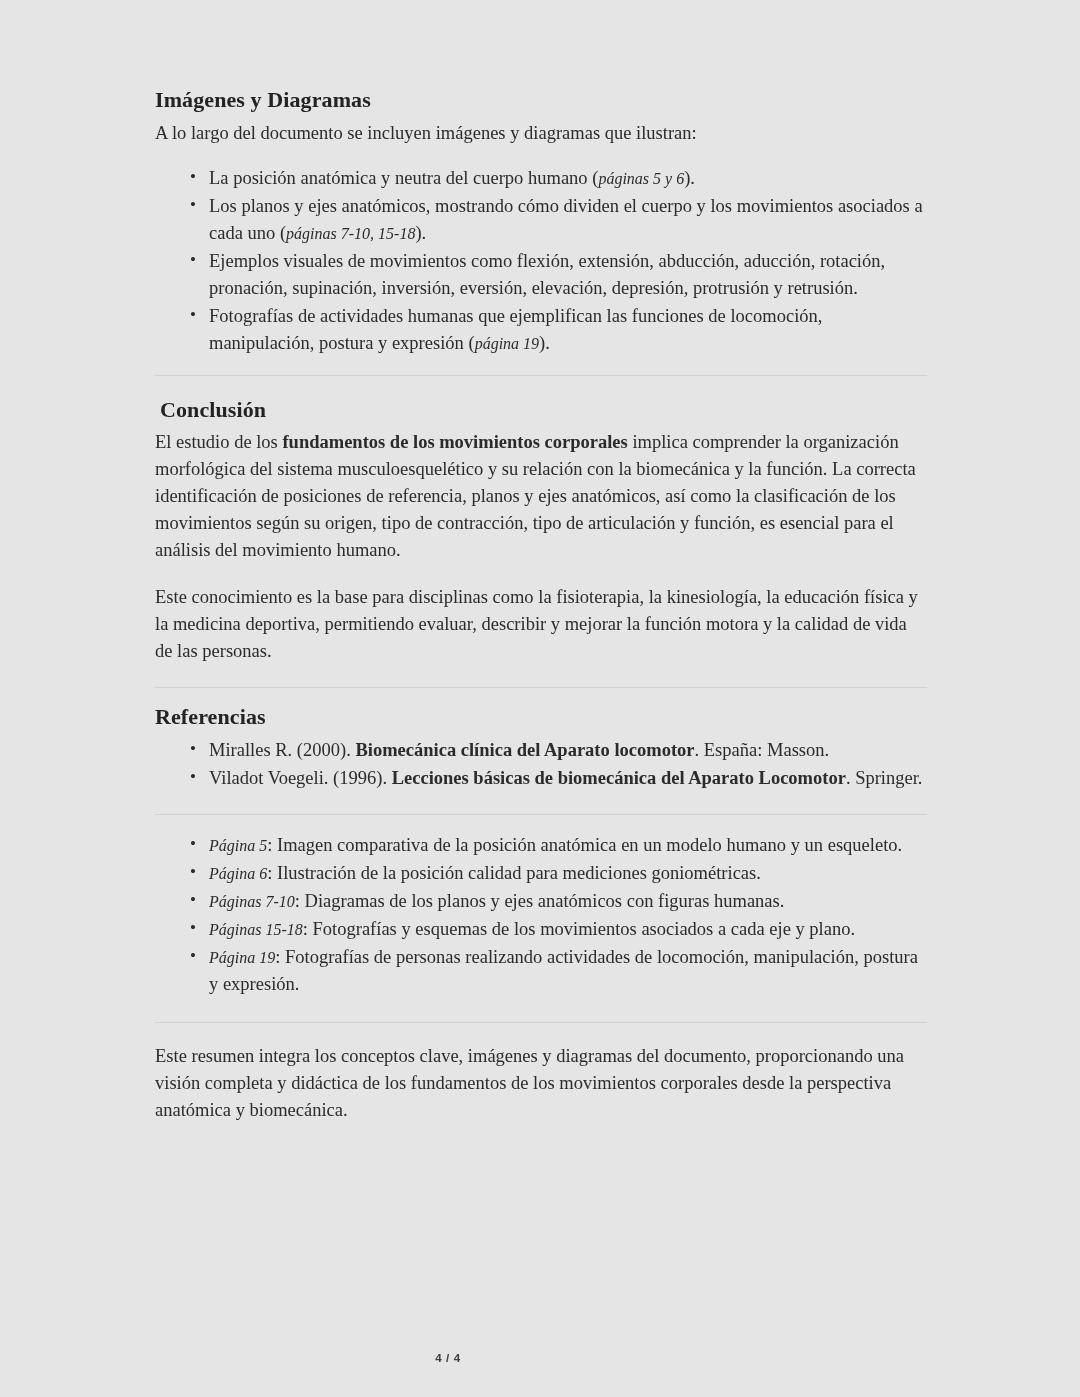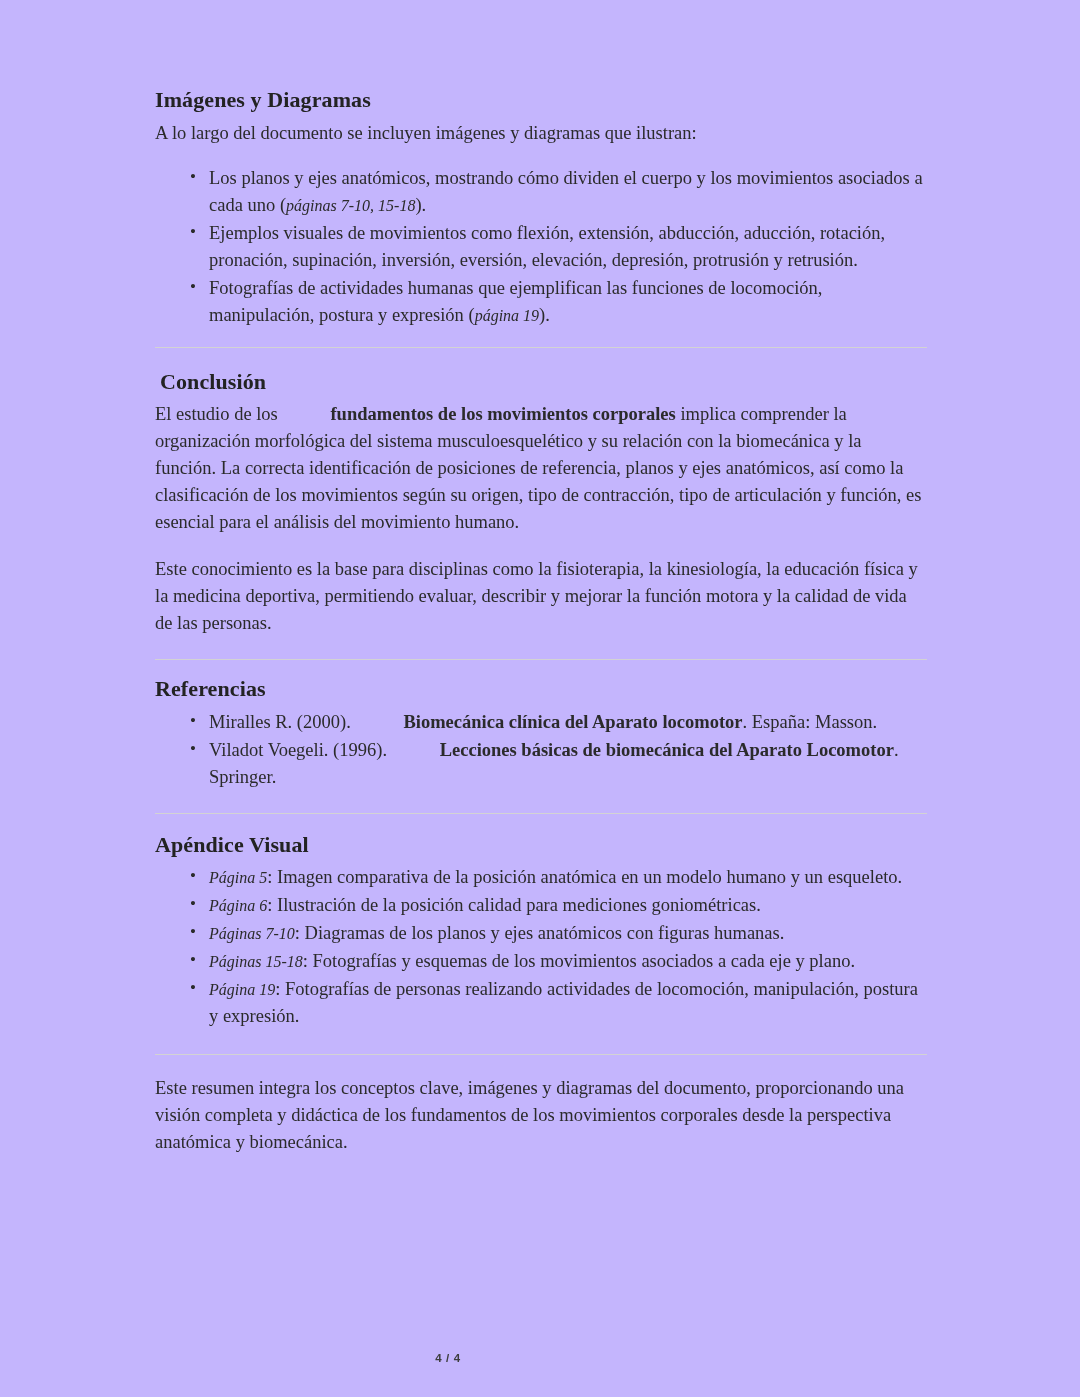--- a/index.html
+++ b/index.html
@@ -13,21 +13,21 @@
     position: relative;
     font-family: "Liberation Serif", "DejaVu Serif", serif;
     color: #2b2b2b;
     overflow: hidden;
   }
   .page {
     position: absolute;
     left: 0; top: 0;
     width: 1080px;
     height: 1397px;
-    background: #c4b5fd;
+    background: #e5e5e5;
   }
   .content {
     position: absolute;
     left: 155px;
     top: 86px;
     width: 772px;
   }
 
   h2.section-heading {
     font-size: 22px;
@@ -73,21 +73,20 @@
     line-height: 1.46;
     color: #2b2b2b;
   }
 
   em.page-ref {
     font-style: italic;
     font-size: 16px;
   }
   strong.bold-term {
     font-weight: bold;
-    margin-left: 48px;
   }
 
   hr.rule {
     border: none;
     border-top: 1.6px solid #d3d3d3;
     margin: 0;
     width: 772px;
   }
 
   .block-gap-intro { height: 14px; }
@@ -115,20 +114,21 @@
 <body>
 
 <div class="page">
   <div class="content">
 
     <section class="sec-images">
       <h2 class="section-heading">Imágenes y Diagramas</h2>
       <p class="body-text">A lo largo del documento se incluyen imágenes y diagramas que ilustran:</p>
       <div class="block-gap-intro"></div>
       <ul class="bullets">
+        <li><span>La posición anatómica y neutra del cuerpo humano (</span><em class="page-ref">páginas 5 y 6</em><span>).</span></li>
         <li><span>Los planos y ejes anatómicos, mostrando cómo dividen el cuerpo y los movimientos asociados a cada uno (</span><em class="page-ref">páginas 7-10, 15-18</em><span>).</span></li>
         <li><span>Ejemplos visuales de movimientos como flexión, extensión, abducción, aducción, rotación, pronación, supinación, inversión, eversión, elevación, depresión, protrusión y retrusión.</span><em class="page-ref"></em><span></span></li>
         <li><span>Fotografías de actividades humanas que ejemplifican las funciones de locomoción, manipulación, postura y expresión (</span><em class="page-ref">página 19</em><span>).</span></li>
       </ul>
     </section>
 
     <div class="rule-wrap-1">
       <hr class="rule">
     </div>
 
@@ -148,21 +148,20 @@
         <li><span>Miralles R. (2000). </span><strong class="bold-term">Biomecánica clínica del Aparato locomotor</strong><span>. España: Masson.</span></li>
         <li><span>Viladot Voegeli. (1996). </span><strong class="bold-term">Lecciones básicas de biomecánica del Aparato Locomotor</strong><span>. Springer.</span></li>
       </ul>
     </section>
 
     <div class="rule-wrap-3">
       <hr class="rule">
     </div>
 
     <section>
-      <h2 class="section-heading">Apéndice Visual</h2>
       <ul class="bullets">
         <li><em class="page-ref">Página 5</em><span>: Imagen comparativa de la posición anatómica en un modelo humano y un esqueleto.</span></li>
         <li><em class="page-ref">Página 6</em><span>: Ilustración de la posición calidad para mediciones goniométricas.</span></li>
         <li><em class="page-ref">Páginas 7-10</em><span>: Diagramas de los planos y ejes anatómicos con figuras humanas.</span></li>
         <li><em class="page-ref">Páginas 15-18</em><span>: Fotografías y esquemas de los movimientos asociados a cada eje y plano.</span></li>
         <li><em class="page-ref">Página 19</em><span>: Fotografías de personas realizando actividades de locomoción, manipulación, postura y expresión.</span></li>
       </ul>
     </section>
 
     <div class="rule-wrap-4">

